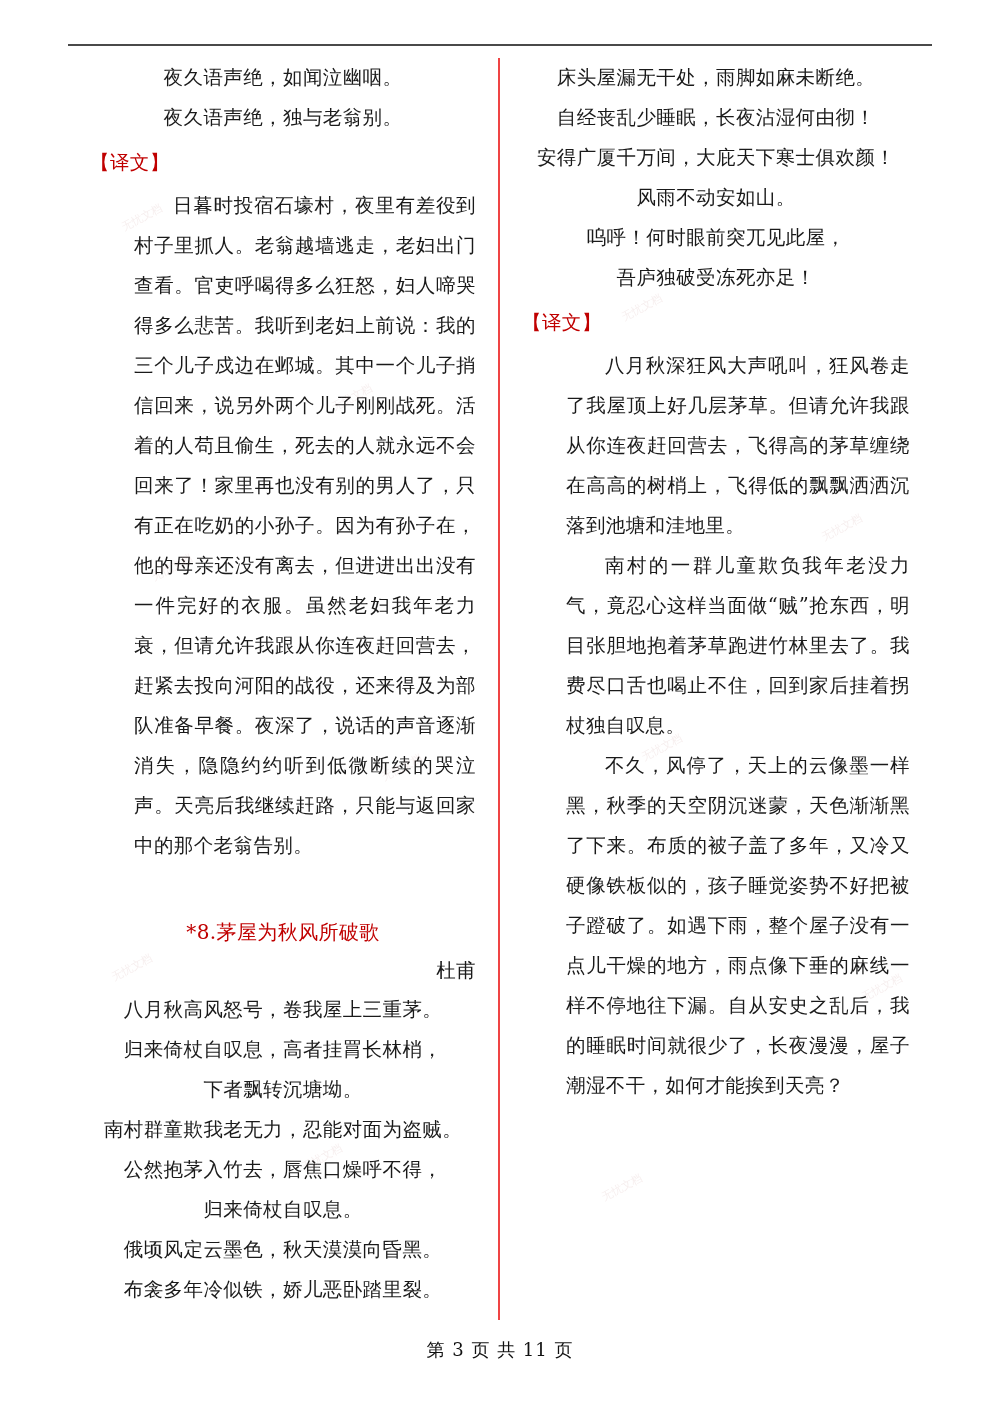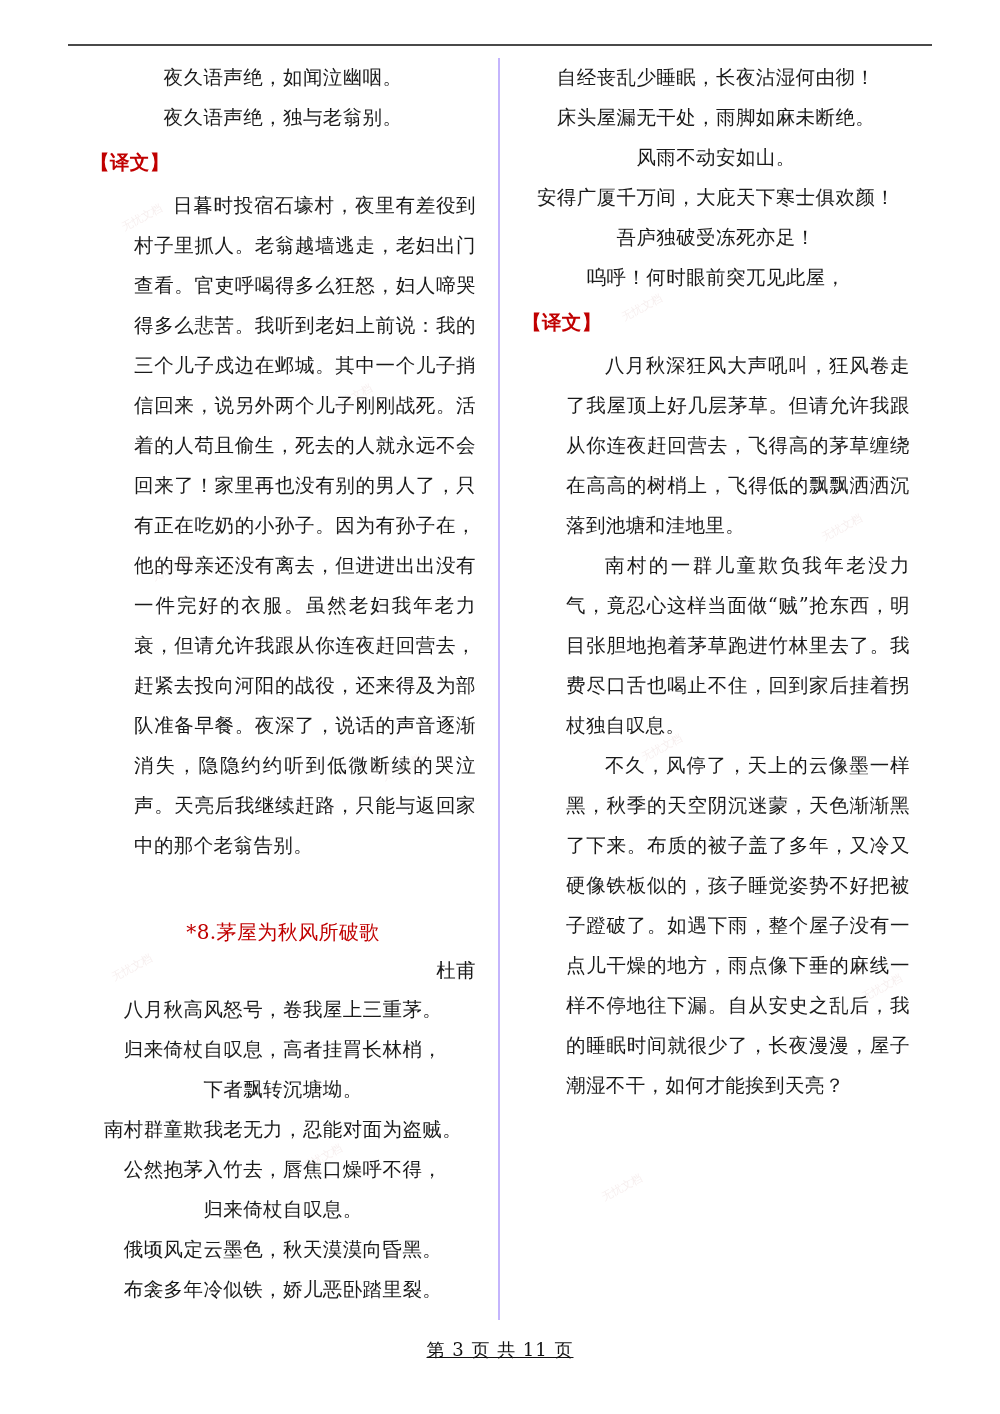--- a/index.html
+++ b/index.html
@@ -39,21 +39,21 @@
     height: 1262px;
     display: flex;
     flex-direction: row;
   }
   .col {
     box-sizing: border-box;
     width: 432px;
     padding: 0 22px;
   }
   .col.left {
-    border-right: 2px solid #c4b5fd;
+    border-right: 2px solid #ef4444;
   }
   p {
     margin: 0;
     font-size: 19.5px;
     line-height: 40px;
     letter-spacing: 0.4px;
   }
   .just {
     text-align: justify;
     text-align-last: left;
@@ -62,21 +62,21 @@
     text-indent: 2em;
     margin-left: 44px;
   }
   .verse {
     text-align: center;
     font-size: 19.5px;
     line-height: 40px;
   }
   .label-yiwen {
     color: #c00000;
-    font-weight: bold;
+    font-weight: normal;
     font-size: 19.5px;
     line-height: 42px;
     margin-top: 4px;
     margin-bottom: 2px;
   }
   .poem-title {
     color: #c00000;
     font-weight: normal;
     font-size: 20px;
     text-align: center;
@@ -90,21 +90,20 @@
   .spacer-lg { height: 46px; }
   .footer {
     position: absolute;
     left: 0;
     top: 1338px;
     width: 1000px;
     text-align: center;
     font-size: 18px;
     letter-spacing: 1px;
     color: #111;
-    text-decoration: underline;
   }
   .wm {
     position: absolute;
     color: rgba(200,150,150,0.16);
     font-size: 11px;
     transform: rotate(-28deg);
     font-family: "Liberation Sans", sans-serif;
     pointer-events: none;
     user-select: none;
   }
@@ -135,26 +134,26 @@
       <p class="verse">归来倚杖自叹息，高者挂罥长林梢，</p>
       <p class="verse">下者飘转沉塘坳。</p>
       <p class="verse">南村群童欺我老无力，忍能对面为盗贼。</p>
       <p class="verse">公然抱茅入竹去，唇焦口燥呼不得，</p>
       <p class="verse">归来倚杖自叹息。</p>
       <p class="verse">俄顷风定云墨色，秋天漠漠向昏黑。</p>
       <p class="verse">布衾多年冷似铁，娇儿恶卧踏里裂。</p>
     </div>
 
     <div class="col right">
+      <p class="verse">床头屋漏无干处，雨脚如麻未断绝。</p>
       <p class="verse">自经丧乱少睡眠，长夜沾湿何由彻！</p>
-      <p class="verse">床头屋漏无干处，雨脚如麻未断绝。</p>
+      <p class="verse">安得广厦千万间，大庇天下寒士俱欢颜！</p>
       <p class="verse">风雨不动安如山。</p>
-      <p class="verse">安得广厦千万间，大庇天下寒士俱欢颜！</p>
+      <p class="verse">呜呼！何时眼前突兀见此屋，</p>
       <p class="verse">吾庐独破受冻死亦足！</p>
-      <p class="verse">呜呼！何时眼前突兀见此屋，</p>
 
       <p class="label-yiwen">【译文】</p>
 
       <p class="just indent">八月秋深狂风大声吼叫，狂风卷走了我屋顶上好几层茅草。但请允许我跟从你连夜赶回营去，飞得高的茅草缠绕在高高的树梢上，飞得低的飘飘洒洒沉落到池塘和洼地里。</p>
       <p class="just indent">南村的一群儿童欺负我年老没力气，竟忍心这样当面做“贼”抢东西，明目张胆地抱着茅草跑进竹林里去了。我费尽口舌也喝止不住，回到家后挂着拐杖独自叹息。</p>
       <p class="just indent">不久，风停了，天上的云像墨一样黑，秋季的天空阴沉迷蒙，天色渐渐黑了下来。布质的被子盖了多年，又冷又硬像铁板似的，孩子睡觉姿势不好把被子蹬破了。如遇下雨，整个屋子没有一点儿干燥的地方，雨点像下垂的麻线一样不停地往下漏。自从安史之乱后，我的睡眠时间就很少了，长夜漫漫，屋子潮湿不干，如何才能挨到天亮？</p>
     </div>
 
   </div>
 

